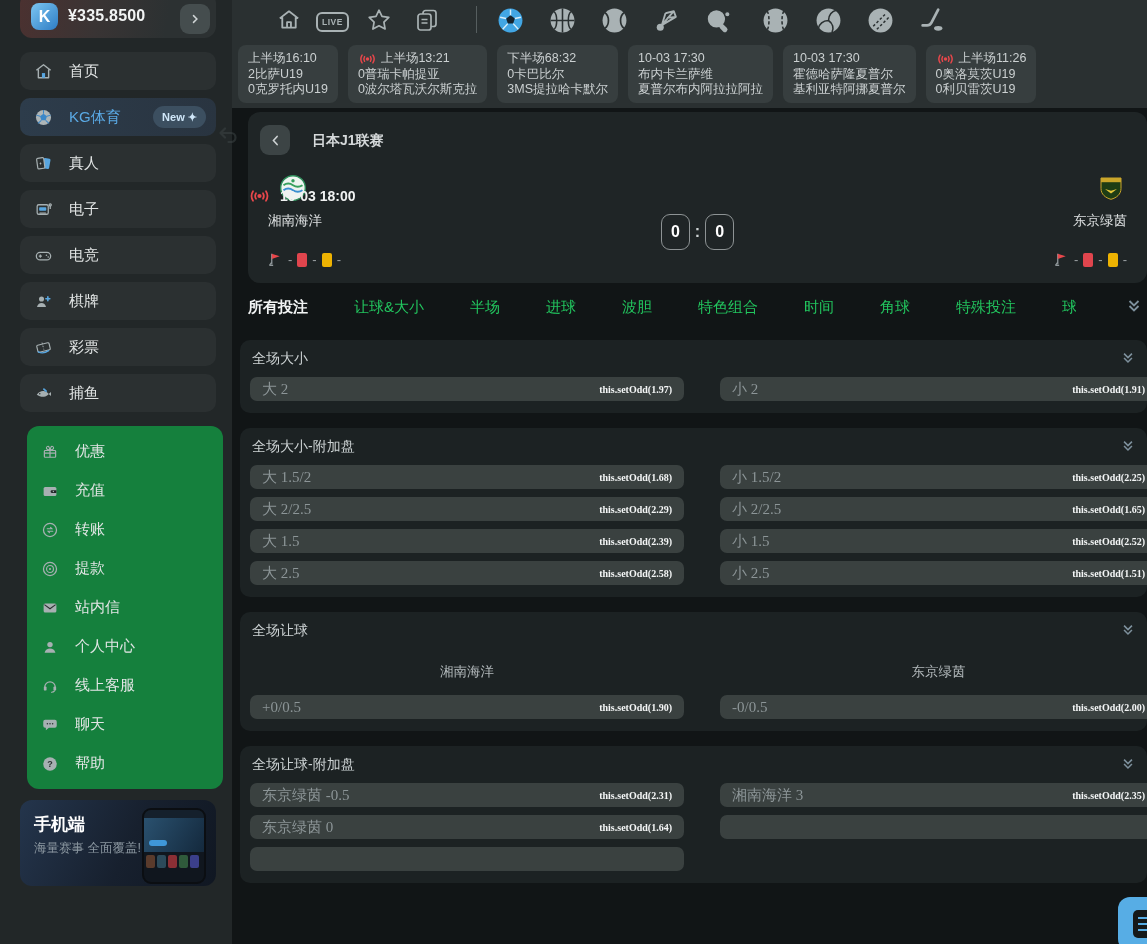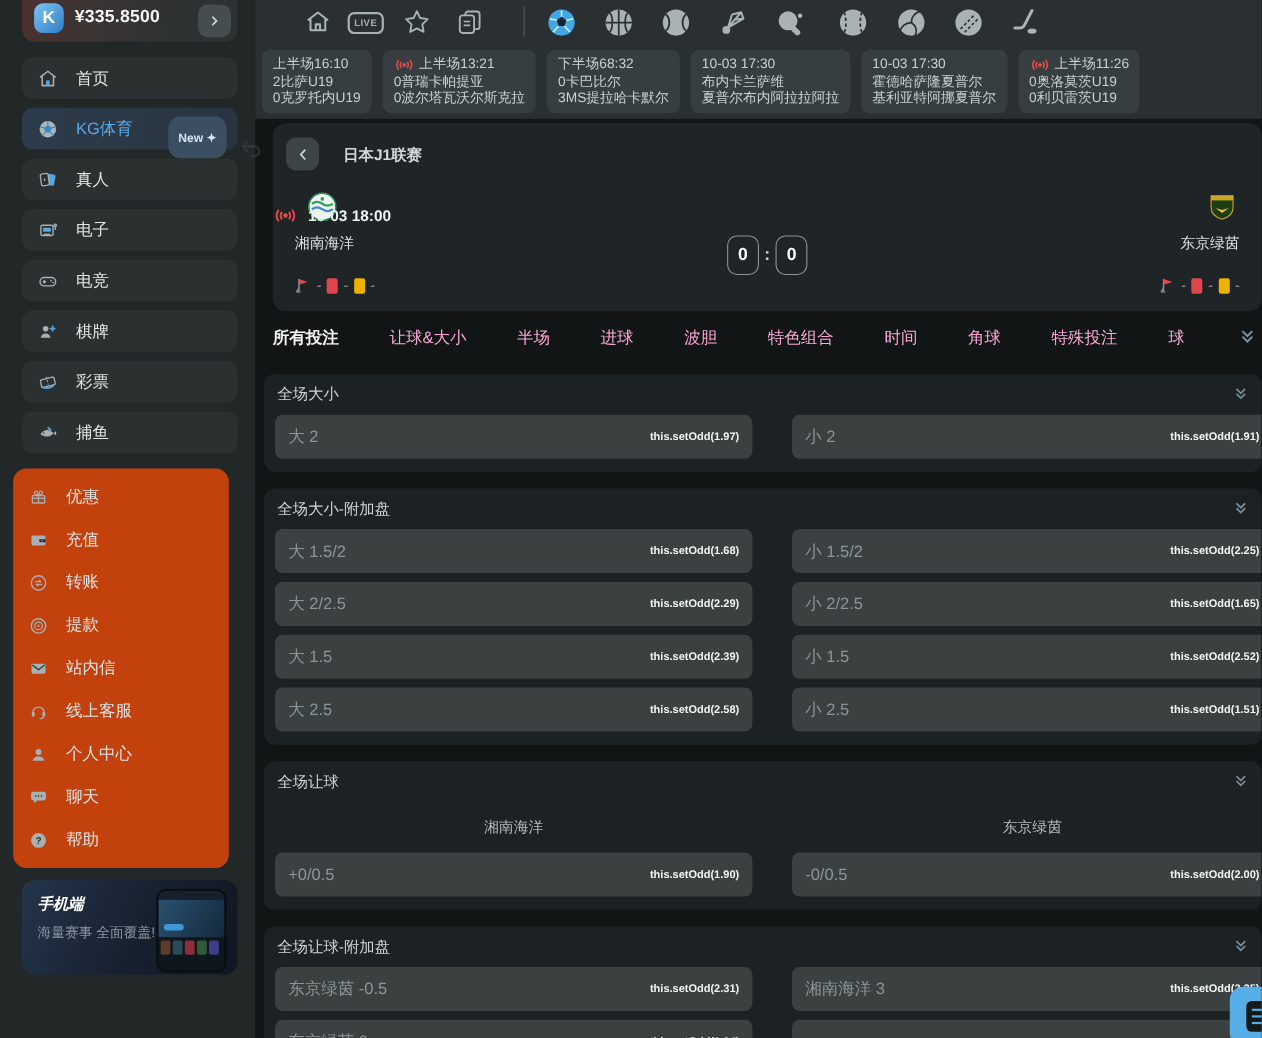--- a/index.html
+++ b/index.html
@@ -17,29 +17,29 @@
     background:linear-gradient(135deg,#7cc6f2,#2e7cc4);display:flex;align-items:center;justify-content:center;
     color:#fff;font-weight:700;font-size:16px;}
   .balance-text{position:absolute;left:48px;top:15px;font-size:16px;font-weight:700;color:#f2f4f4;letter-spacing:.2px;}
   .balance-chev{position:absolute;right:6px;top:12px;width:30px;height:30px;border-radius:9px;background:#454d4e;
     display:flex;align-items:center;justify-content:center;}
   .nav1{position:absolute;left:20px;top:52px;width:196px;display:flex;flex-direction:column;gap:8px;}
   .nitem{height:38px;border-radius:10px;background:#2b3031;display:flex;align-items:center;padding-left:14px;cursor:pointer;position:relative;}
   .nitem .nlabel{margin-left:16px;font-size:15px;color:#e2e5e5;}
   .nitem.active{background:linear-gradient(90deg,#2d3c4b,#293440);}
   .nitem.active .nlabel{color:#5aa9e4;}
-  .badge{position:absolute;right:10px;top:8px;height:38px;padding:0 9px;border-radius:11px;background:#3c4f60;
+  .badge{position:absolute;right:10px;top:8px;height:22px;padding:0 9px;border-radius:11px;background:#3c4f60;
     color:#cfe6f8;font-size:11px;display:flex;align-items:center;font-weight:600;}
-  .nav2{position:absolute;left:12px;top:426px;width:196px;height:363px;border-radius:12px;background:#c2410c;
+  .nav2{position:absolute;left:27px;top:426px;width:196px;height:363px;border-radius:12px;background:#15803d;
     display:flex;flex-direction:column;padding-top:6px;box-sizing:border-box;}
   .n2item{height:39px;display:flex;align-items:center;padding-left:14px;cursor:pointer;}
   .n2item .nlabel{margin-left:16px;font-size:15px;color:#e2e5e5;}
   .promo{position:absolute;left:20px;top:800px;width:196px;height:86px;border-radius:12px;overflow:hidden;
     background:linear-gradient(115deg,#24354c 0%,#17202e 55%,#101722 100%);}
-  .promo-title{position:absolute;left:14px;top:13px;font-size:14px;font-weight:700;color:#ffffff;font-style:italic;}
+  .promo-title{position:absolute;left:14px;top:13px;font-size:17px;font-weight:700;color:#ffffff;}
   .promo-sub{position:absolute;left:14px;top:40px;font-size:12.5px;color:#8b97a0;}
   .phone{position:absolute;right:10px;top:8px;width:60px;height:72px;border-radius:9px;border:2px solid #0b0e12;
     background:#10161e;overflow:hidden;}
   .phone .ph-bar{height:8px;background:#15202c;}
   .phone .ph-hero{height:34px;background:linear-gradient(120deg,#1d3platform,#123) , linear-gradient(120deg,#274a66,#15273a);position:relative;}
   .phone .ph-btn{position:absolute;left:5px;top:22px;width:18px;height:6px;border-radius:3px;background:#3f97d8;}
   .phone .ph-tiles{display:flex;gap:2px;padding:3px 2px;}
   .phone .ph-tiles i{width:9px;height:13px;border-radius:2px;display:block;}
   
   .topstrip{position:absolute;left:232px;top:0;right:0;height:108px;background:#2a3031;}
@@ -63,32 +63,32 @@
   .center-time{position:absolute;left:0;right:0;top:76px;display:flex;justify-content:flex-start;align-items:center;gap:9px;}
   .time-text{font-size:14px;font-weight:700;color:#f0f2f2;}
   .score-row{position:absolute;left:0;right:0;top:102px;display:flex;justify-content:center;align-items:center;gap:5px;}
   .score-box{width:27px;height:34px;border:1.5px solid #8d9394;border-radius:9px;display:flex;align-items:center;justify-content:center;
     font-size:16px;font-weight:700;color:#fff;background:transparent;}
   .score-sep{color:#cdd2d3;font-weight:700;}
   .stats{position:absolute;top:140px;display:flex;align-items:center;gap:5px;font-size:13px;color:#9aa1a3;}
   .cardico{width:10px;height:14px;border-radius:2px;display:inline-block;}
   
   .tabs{position:absolute;left:248px;top:292px;right:26px;height:30px;display:flex;gap:46px;overflow:hidden;align-items:center;}
-  .tab{font-size:15px;color:#f9a8d4;white-space:nowrap;cursor:pointer;flex:0 0 auto;}
+  .tab{font-size:15px;color:#22c55e;white-space:nowrap;cursor:pointer;flex:0 0 auto;}
   .tab.active{color:#f2f4f4;font-weight:700;}
   .tab.clipped{width:14px;overflow:hidden;}
   .tabs-chev{position:absolute;right:5px;top:298px;cursor:pointer;}
   
   .sections{position:absolute;left:240px;top:340px;right:0;bottom:0;overflow:hidden;}
   .section{background:#1c2223;border-radius:10px;margin-bottom:15px;position:relative;padding-bottom:12px;overflow:hidden;}
   .sec-title{padding:10px 12px 9px;font-size:14px;color:#ccd2d3;}
   .sec-chev{position:absolute;right:12px;top:11px;cursor:pointer;}
   .grid{margin-left:10px;display:grid;grid-template-columns:434px 437px;column-gap:36px;row-gap:8px;}
-  .odd{height:40px;border-radius:7px;background:#3a4140;display:flex;align-items:center;justify-content:space-between;
-    padding:0 12px;cursor:pointer;}
+  .odd{height:24px;border-radius:7px;background:#3a4140;display:flex;align-items:center;justify-content:space-between;
+    padding:0 12px;cursor:pointer;font-family:Liberation Serif, serif;}
   .odd .olbl{font-size:15px;color:#8c9597;}
   .odd .oval{font-size:10px;font-weight:700;color:#f4f6f6;}
   .col-headers{margin-left:10px;display:grid;grid-template-columns:434px 437px;column-gap:36px;height:46px;align-items:center;}
   .col-headers div{text-align:center;font-size:13.5px;color:#b3babc;}
   
   .float-btn{position:absolute;left:1118px;top:897px;width:54px;height:54px;border-radius:12px;background:#57ade5;
     display:flex;align-items:center;justify-content:center;cursor:pointer;}
   .float-ico{width:24px;height:28px;border-radius:5px;background:#15191a;position:relative;}
   .float-ico:before{content:"";position:absolute;left:5px;top:7px;width:14px;height:2px;background:#57ade5;box-shadow:0 6px 0 #57ade5,0 12px 0 #57ade5;}
 </style>
@@ -213,33 +213,33 @@
     </div>
     <div class="n2item">
       <svg width="18" height="18" viewBox="0 0 24 24">
           <rect x="3.5" y="6" width="17" height="12" rx="2" fill="#a7b0b2"></rect>
           <path d="M4.5 7.5 12 13l7.5-5.5" stroke="#2b3031" stroke-width="1.5" fill="none"></path>
         </svg>
       <span class="nlabel">站内信</span>
     </div>
     <div class="n2item">
       <svg width="18" height="18" viewBox="0 0 24 24">
+          <circle cx="12" cy="8.8" r="3.6" fill="#a7b0b2"></circle>
+          <path d="M4.8 19.5c1-3.8 3.6-5.6 7.2-5.6s6.2 1.8 7.2 5.6z" fill="#a7b0b2"></path>
+        </svg>
+      <span class="nlabel">个人中心</span>
+    </div>
+    <div class="n2item">
+      <svg width="18" height="18" viewBox="0 0 24 24">
           <path d="M5 13.5a7 7 0 0114 0" stroke="#a7b0b2" stroke-width="1.7" fill="none"></path>
           <rect x="3.8" y="12.5" width="3.6" height="5.6" rx="1.6" fill="#a7b0b2"></rect>
           <rect x="16.6" y="12.5" width="3.6" height="5.6" rx="1.6" fill="#a7b0b2"></rect>
           <path d="M18 18.5c-.8 1.3-2.2 1.9-4 1.9" stroke="#a7b0b2" stroke-width="1.5" fill="none" stroke-linecap="round"></path>
         </svg>
       <span class="nlabel">线上客服</span>
-    </div>
-    <div class="n2item">
-      <svg width="18" height="18" viewBox="0 0 24 24">
-          <circle cx="12" cy="8.8" r="3.6" fill="#a7b0b2"></circle>
-          <path d="M4.8 19.5c1-3.8 3.6-5.6 7.2-5.6s6.2 1.8 7.2 5.6z" fill="#a7b0b2"></path>
-        </svg>
-      <span class="nlabel">个人中心</span>
     </div>
     <div class="n2item">
       <svg width="18" height="18" viewBox="0 0 24 24">
           <path d="M5.5 5h13A2.5 2.5 0 0121 7.5v5.5a2.5 2.5 0 01-2.5 2.5H10.5L6.5 19v-3.5h-1A2.5 2.5 0 013 13V7.5A2.5 2.5 0 015.5 5z" fill="#a7b0b2"></path>
           <circle cx="8.5" cy="10.3" r="1" fill="#2b3031"></circle>
           <circle cx="12" cy="10.3" r="1" fill="#2b3031"></circle>
           <circle cx="15.5" cy="10.3" r="1" fill="#2b3031"></circle>
         </svg>
       <span class="nlabel">聊天</span>
     </div>

